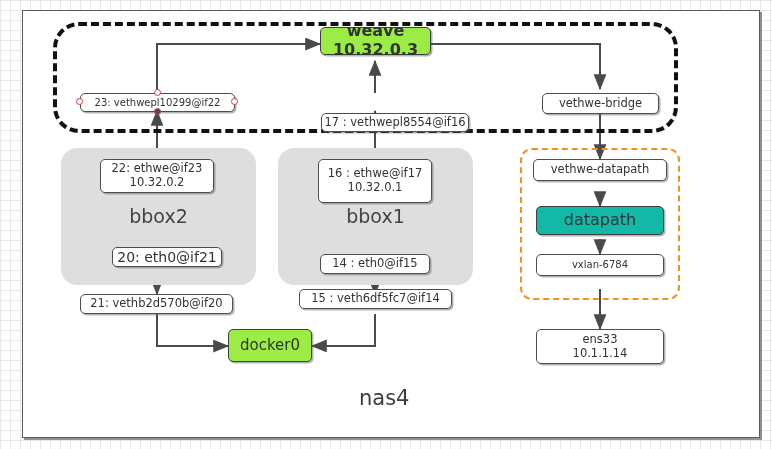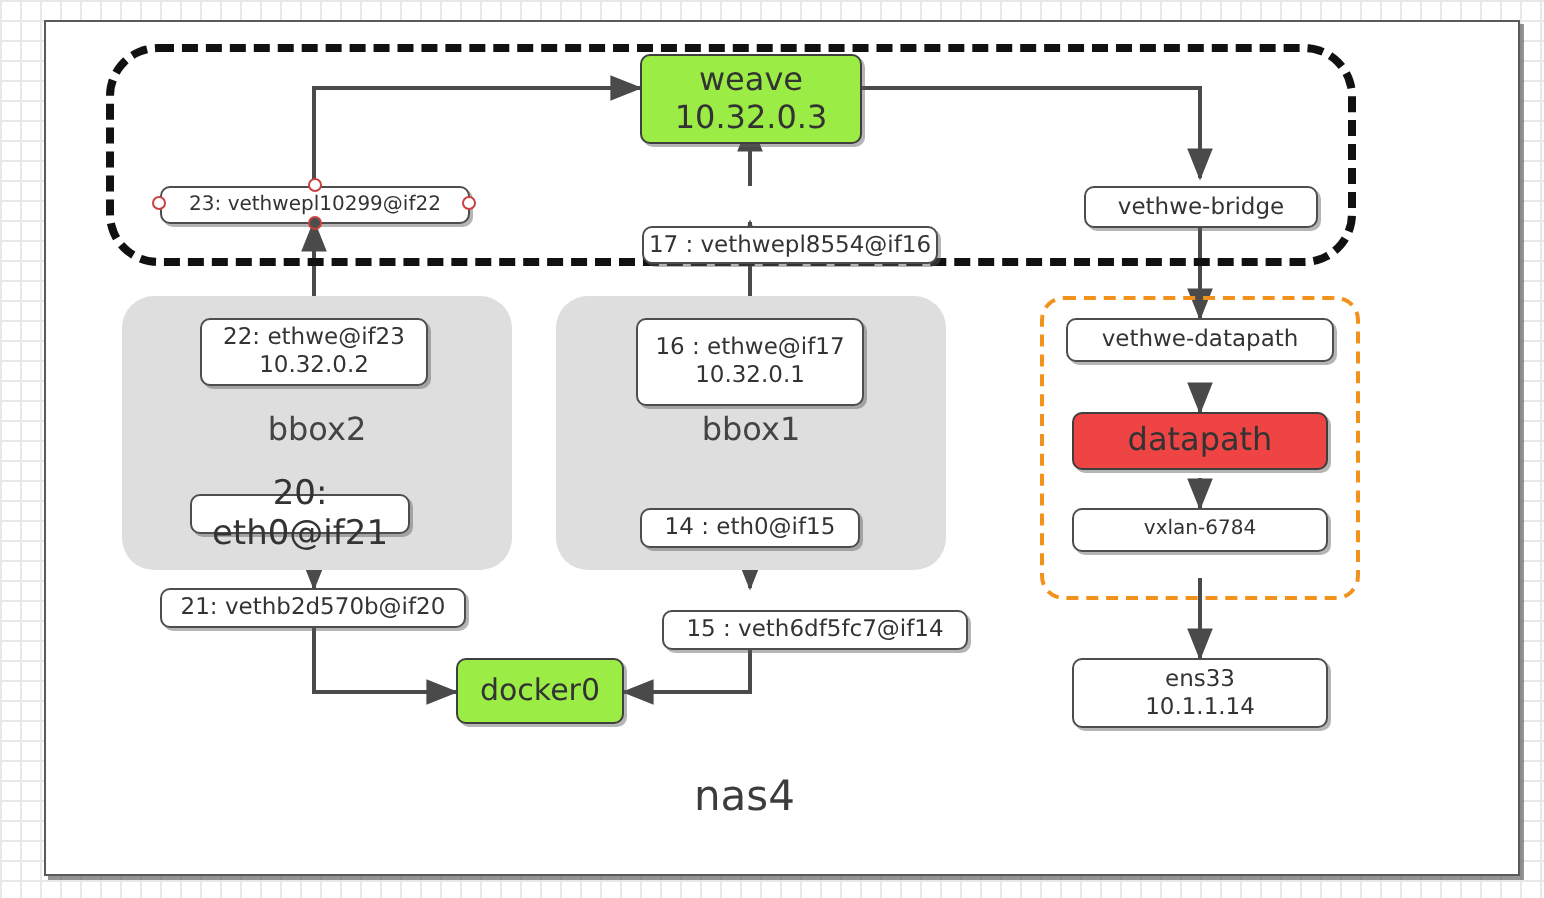--- a/index.html
+++ b/index.html
@@ -31,29 +31,29 @@
     background:#ffffff;
     border:1.6px solid #4d4d4d;
     border-radius:5px;
     color:#333333;
     display:flex;align-items:center;justify-content:center;
     text-align:center;line-height:1.18;
     white-space:pre-line;
     box-shadow:1.5px 1.5px 0 rgba(90,90,90,.45);
   }
   .green{background:#9bec45;border-color:#3f3f3f;}
-  .blue{background:#ef4444;border-color:#3f3f3f;}
+  .blue{background:#14b8a6;border-color:#3f3f3f;}
 
   .grpbox{
     position:absolute;box-sizing:border-box;
     background:#dedede;border-radius:16px;
   }
   .grplabel{
     position:absolute;color:#444;text-align:center;
-    font-size:16px;
+    font-size:19px;
   }
 
   .dashbox-black{
     position:absolute;box-sizing:border-box;
     border:4px dashed #111111;
     border-radius:26px;
     background:transparent;
   }
   .dashbox-orange{
     position:absolute;box-sizing:border-box;
@@ -123,55 +123,55 @@
     <div class="dashbox-black" style="left:30px;top:11px;width:625px;height:111px;"></div>
 
     <div class="grpbox" style="left:38px;top:137px;width:195px;height:137px;"></div>
     <div class="grplabel" style="left:38px;top:194px;width:195px;">bbox2</div>
 
     <div class="grpbox" style="left:255px;top:137px;width:195px;height:137px;"></div>
     <div class="grplabel" style="left:255px;top:194px;width:195px;">bbox1</div>
 
     <div class="dashbox-orange" style="left:497px;top:137px;width:160px;height:152px;"></div>
 
-    <div class="node green" style="left:297px;top:16px;width:111px;height:45px;font-size:16px;">weave
+    <div class="node green" style="left:297px;top:16px;width:111px;height:28px;font-size:16px;font-weight:bold;">weave
 10.32.0.3</div>
 
     <div class="node" style="left:57px;top:82px;width:155px;height:19px;font-size:10px;">23: vethwepl10299@if22</div>
 
     <div class="node" style="left:298px;top:82px;width:148px;height:19px;font-size:11.5px;margin-top:20px;">17 : vethwepl8554@if16</div>
 
     <div class="node" style="left:519px;top:82px;width:117px;height:21px;font-size:11.5px;">vethwe-bridge</div>
 
     <div class="node" style="left:77px;top:148px;width:114px;height:34px;font-size:11.5px;">22: ethwe@if23
 10.32.0.2</div>
 
     <div class="node" style="left:295px;top:148px;width:114px;height:44px;font-size:11.5px;">16 : ethwe@if17
 10.32.0.1</div>
 
-    <div class="node" style="left:72px;top:236px;width:110px;height:20px;font-size:17px;">20: eth0@if21</div>
+    <div class="node" style="left:89px;top:236px;width:110px;height:20px;font-size:14px;">20: eth0@if21</div>
 
     <div class="node" style="left:297px;top:243px;width:110px;height:20px;font-size:11.5px;">14 : eth0@if15</div>
 
     <div class="node" style="left:57px;top:283px;width:153px;height:20px;font-size:11.5px;">21: vethb2d570b@if20</div>
 
-    <div class="node" style="left:276px;top:294px;width:153px;height:20px;font-size:11.5px;margin-left:32px;">15 : veth6df5fc7@if14</div>
+    <div class="node" style="left:276px;top:278px;width:153px;height:20px;font-size:11.5px;">15 : veth6df5fc7@if14</div>
 
     <div class="node green" style="left:205px;top:318px;width:84px;height:33px;font-size:15px;">docker0</div>
 
     <div class="node" style="left:510px;top:148px;width:134px;height:22px;font-size:11.5px;">vethwe-datapath</div>
 
     <div class="node blue" style="left:513px;top:195px;width:128px;height:29px;font-size:16px;">datapath</div>
 
     <div class="node" style="left:513px;top:243px;width:128px;height:22px;font-size:10px;">vxlan-6784</div>
 
     <div class="node" style="left:513px;top:318px;width:128px;height:35px;font-size:11.5px;">ens33
 10.1.1.14</div>
 
     <div class="handle" style="left:53px;top:87px;"></div>
     <div class="handle" style="left:208px;top:87px;"></div>
     <div class="handle" style="left:131px;top:78px;"></div>
     <div class="handle filled" style="left:131px;top:97px;"></div>
 
-    <div class="hostlabel" style="left:324px;top:375px;">nas4</div>
+    <div class="hostlabel" style="left:336px;top:375px;">nas4</div>
 
   </div>
 </div>
 
 </body></html>

